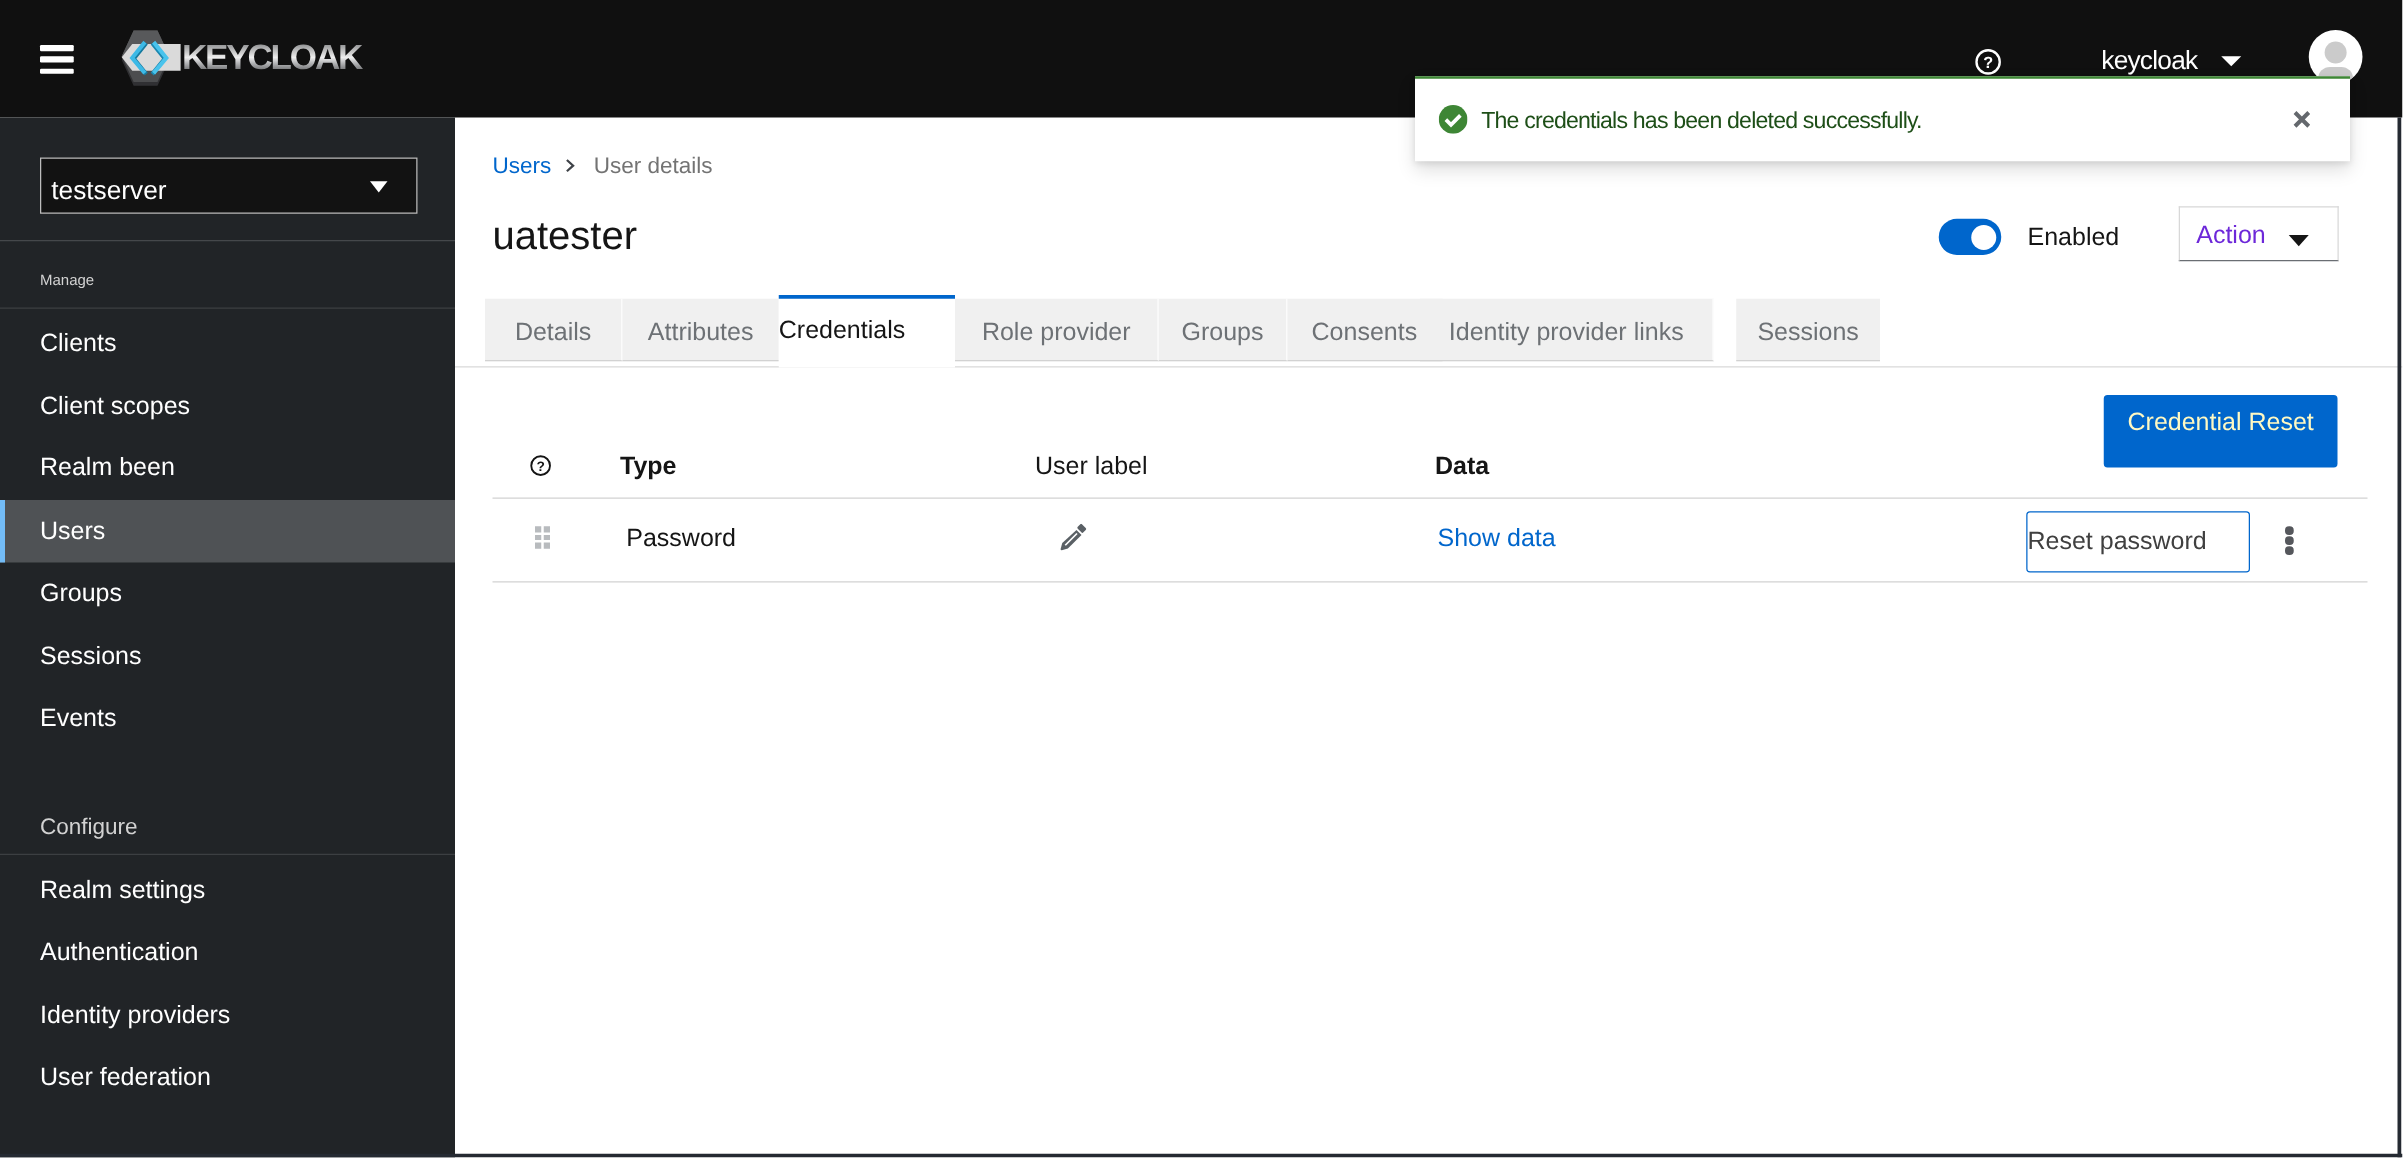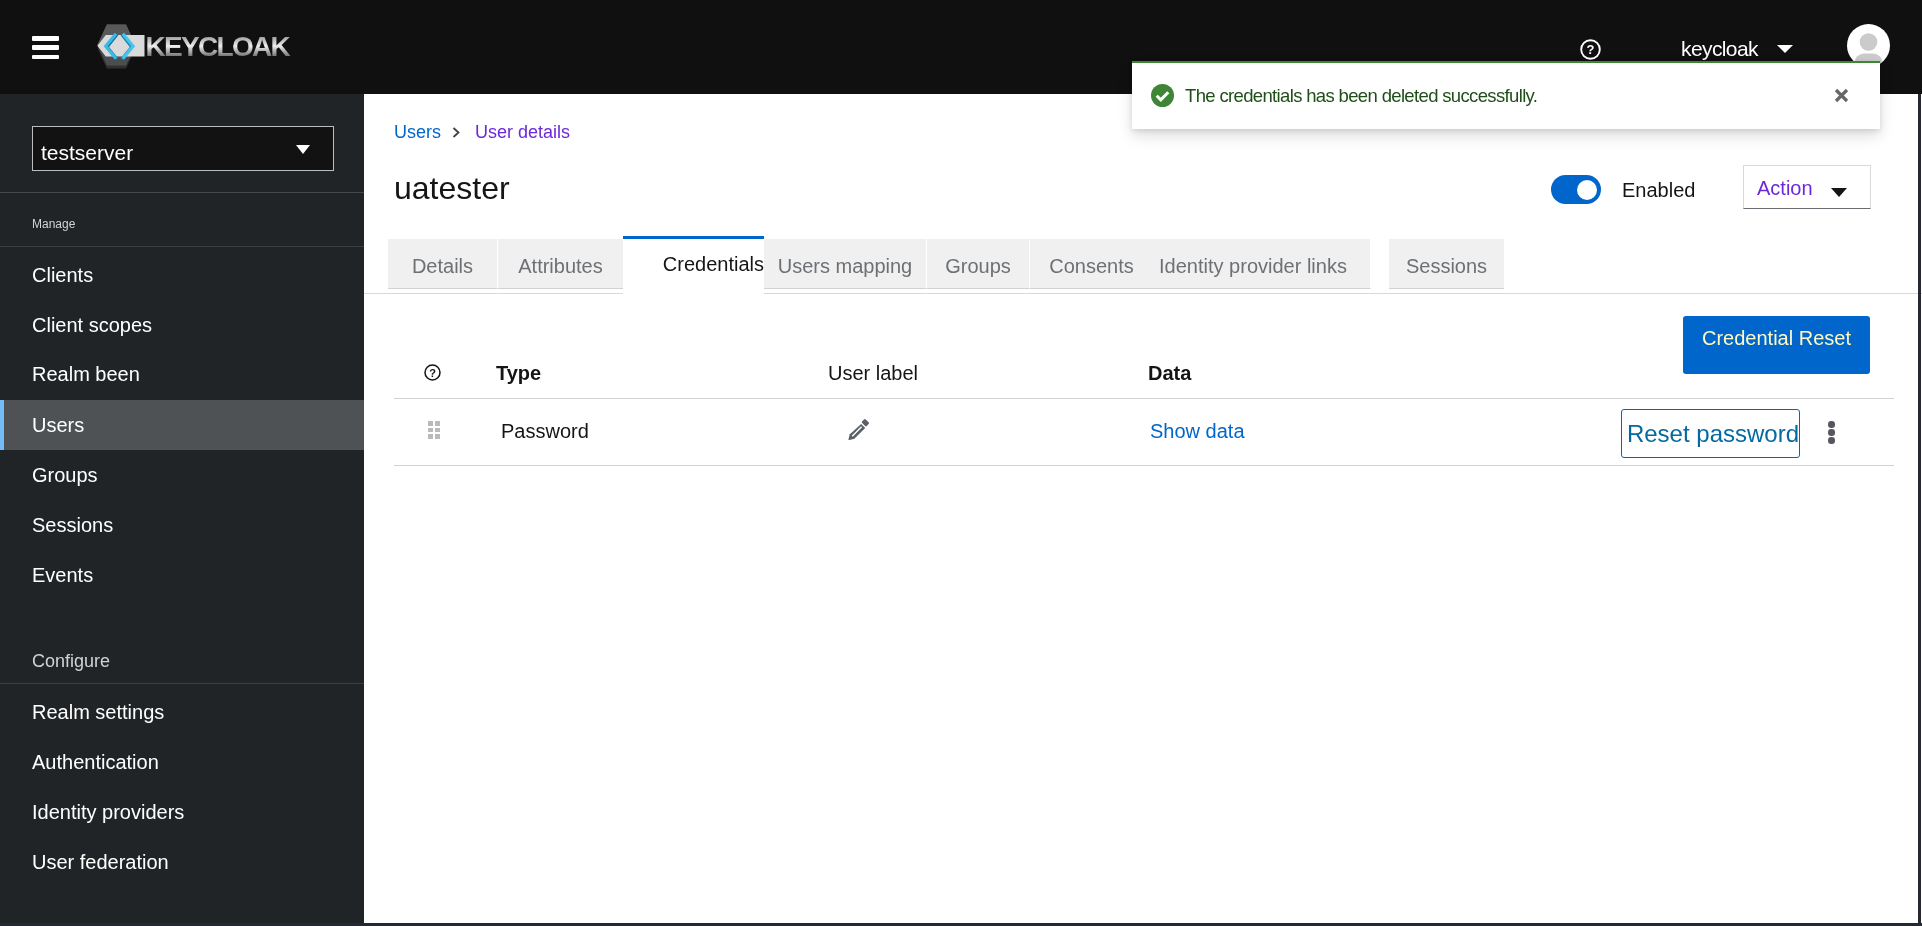--- a/index.html
+++ b/index.html
@@ -69,36 +69,36 @@
 <div class="abs" style="left:0;top:683px;width:364px;height:1px;background:#3c3f42"></div>
 <div class="abs" style="left:32px;top:687px;font-size:20px;line-height:50px;color:#fff">Realm settings</div>
 <div class="abs" style="left:32px;top:737px;font-size:20px;line-height:50px;color:#fff">Authentication</div>
 <div class="abs" style="left:32px;top:787px;font-size:20px;line-height:50px;color:#fff">Identity providers</div>
 <div class="abs" style="left:32px;top:837px;font-size:20px;line-height:50px;color:#fff">User federation</div>
 
 <div class="abs" style="left:394px;top:121px;font-size:18px;line-height:22px;color:#0066cc">Users</div>
 <svg class="abs" style="left:450px;top:126px" width="12" height="13" viewBox="0 0 12 13">
   <polyline points="3.5,2 8.5,6.5 3.5,11" fill="none" stroke="#3f4348" stroke-width="1.8"></polyline>
 </svg>
-<div class="abs" style="left:475px;top:121px;font-size:18px;line-height:22px;color:#6d28d9">User details</div>
+<div class="abs" style="left:475px;top:121px;font-size:18px;line-height:22px;color:#737373">User details</div>
 <div class="abs" style="left:394px;top:170px;font-size:32px;line-height:36px;color:#151515">uatester</div>
 
 <div class="abs" style="left:1551px;top:175px;width:50px;height:29px;border-radius:14.5px;background:#0066cc"></div>
 <div class="abs" style="left:1577px;top:179.5px;width:20px;height:20px;border-radius:50%;background:#fff"></div>
 <div class="abs" style="left:1622px;top:178px;font-size:20px;line-height:24px;color:#151515">Enabled</div>
 
 <div class="abs" style="left:1743px;top:165px;width:128px;height:44px;background:#fff;border:1px solid #d8d8d8;border-bottom:1px solid #6a6e73"></div>
 <div class="abs" style="left:1757px;top:176px;font-size:20px;line-height:24px;color:#6d28d9">Action</div>
 <div class="abs" style="left:1831px;top:188px;width:0;height:0;border-left:8px solid transparent;border-right:8px solid transparent;border-top:9px solid #151515"></div>
 
 <div class="abs" style="left:364px;top:292.5px;width:1558px;height:1.5px;background:#d9d9d9"></div>
 <div class="abs" style="left:388px;top:239px;width:110px;height:50px;background:#f0f0f0;border-right:1px solid #fff;border-bottom:1.5px solid #d2d2d2;font-size:20px;line-height:55px;text-align:center;color:#6d7175">Details</div>
 <div class="abs" style="left:498px;top:239px;width:125px;height:50px;background:#f0f0f0;border-bottom:1.5px solid #d2d2d2;font-size:20px;line-height:55px;text-align:center;color:#6d7175">Attributes</div>
-<div class="abs" style="left:623px;top:236px;width:141px;height:58px;background:#fff;border-top:3px solid #0066cc;font-size:20px;line-height:51px;text-align:right;color:#151515">Credentials</div>
-<div class="abs" style="left:764px;top:239px;width:163px;height:50px;background:#f0f0f0;border-right:1px solid #fff;border-bottom:1.5px solid #d2d2d2;font-size:20px;line-height:55px;text-align:center;color:#6d7175">Users mapping</div>
+<div class="abs" style="left:623px;top:236px;width:141px;height:58px;background:#fff;border-top:3px solid #0066cc;font-size:20px;line-height:51px;text-align:left;color:#151515">Credentials</div>
+<div class="abs" style="left:764px;top:239px;width:163px;height:50px;background:#f0f0f0;border-right:1px solid #fff;border-bottom:1.5px solid #d2d2d2;font-size:20px;line-height:55px;text-align:center;color:#6d7175">Role provider</div>
 <div class="abs" style="left:927px;top:239px;width:103px;height:50px;background:#f0f0f0;border-right:1px solid #fff;border-bottom:1.5px solid #d2d2d2;font-size:20px;line-height:55px;text-align:center;color:#6d7175">Groups</div>
 <div class="abs" style="left:1030px;top:239px;width:124px;height:50px;background:#f0f0f0;border-right:1px solid #fff;border-bottom:1.5px solid #d2d2d2;font-size:20px;line-height:55px;text-align:center;color:#6d7175">Consents</div>
 <div class="abs" style="left:1136px;top:239px;width:235px;height:50px;background:#f0f0f0;border-right:1px solid #fff;border-bottom:1.5px solid #d2d2d2;font-size:20px;line-height:55px;text-align:center;color:#6d7175">Identity provider links</div>
 <div class="abs" style="left:1389px;top:239px;width:115px;height:50px;background:#f0f0f0;border-bottom:1.5px solid #d2d2d2;font-size:20px;line-height:55px;text-align:center;color:#6d7175">Sessions</div>
 
 <div class="abs" style="left:1683px;top:316px;width:187px;height:58px;background:#0066cc;border-radius:3px;font-size:20px;line-height:45px;text-align:center;color:#fef9c3">Credential Reset</div>
 <svg class="abs" style="left:424px;top:364px" width="17" height="17" viewBox="0 0 17 17">
   <circle cx="8.5" cy="8.5" r="7.5" fill="none" stroke="#151515" stroke-width="1.5"></circle>
   <text x="8.5" y="12.6" text-anchor="middle" font-size="11" font-weight="bold" fill="#151515">?</text>
 </svg>
@@ -115,21 +115,21 @@
 <div class="abs" style="left:435.2px;top:434.2px;width:4.6px;height:4.6px;background:#b8bbbe"></div>
 <div class="abs" style="left:501px;top:419px;font-size:20px;line-height:24px;color:#151515">Password</div>
 <svg class="abs" style="left:847px;top:419px" width="23" height="22" viewBox="0 0 23 22">
   <g fill="#5a6065">
     <path d="M14.2,4.9 L18.2,8.9 L7.3,19.8 L2.4,21.1 C1.8,21.25 1.35,20.8 1.5,20.2 L2.8,15.3 Z"></path>
     <rect x="15.2" y="1.2" width="6.4" height="5" rx="1.2" transform="rotate(45 18.4 3.7)"></rect>
   </g>
   <path d="M5.2,17.2 L14.6,7.8" stroke="#fff" stroke-width="1.4" fill="none"></path>
 </svg>
 <div class="abs" style="left:1150px;top:419px;font-size:20px;line-height:24px;color:#0066cc">Show data</div>
-<div class="abs" style="left:1621px;top:409px;width:179px;height:49px;border:1px solid #0066cc;border-radius:3px;font-size:24px;line-height:47px;text-align:right;color:#0369a1">Reset password</div>
+<div class="abs" style="left:1621px;top:409px;width:179px;height:49px;border:1px solid #0066cc;border-radius:3px;font-size:20px;line-height:47px;text-align:left;color:#404040">Reset password</div>
 <div class="abs" style="left:1828px;top:421px;width:6.5px;height:6.5px;border-radius:50%;background:#55575c"></div>
 <div class="abs" style="left:1828px;top:429px;width:6.5px;height:6.5px;border-radius:50%;background:#55575c"></div>
 <div class="abs" style="left:1828px;top:437px;width:6.5px;height:6.5px;border-radius:50%;background:#55575c"></div>
 <div class="abs" style="left:394px;top:465px;width:1500px;height:1px;background:#d2d2d2"></div>
 
 <div class="abs" style="left:1918px;top:94px;width:3px;height:832px;background:#252a32"></div>
 <div class="abs" style="left:0;top:923px;width:1922px;height:3px;background:#252a32"></div>
 
 <div class="abs" style="left:1132px;top:61px;width:748px;height:68px;background:#fff;border-top:2.5px solid #3e8635;box-shadow:0 7px 14px rgba(3,3,3,0.13),0 2px 5px rgba(3,3,3,0.1)"></div>
 <svg class="abs" style="left:1151px;top:84px" width="23" height="23" viewBox="0 0 23 23">

